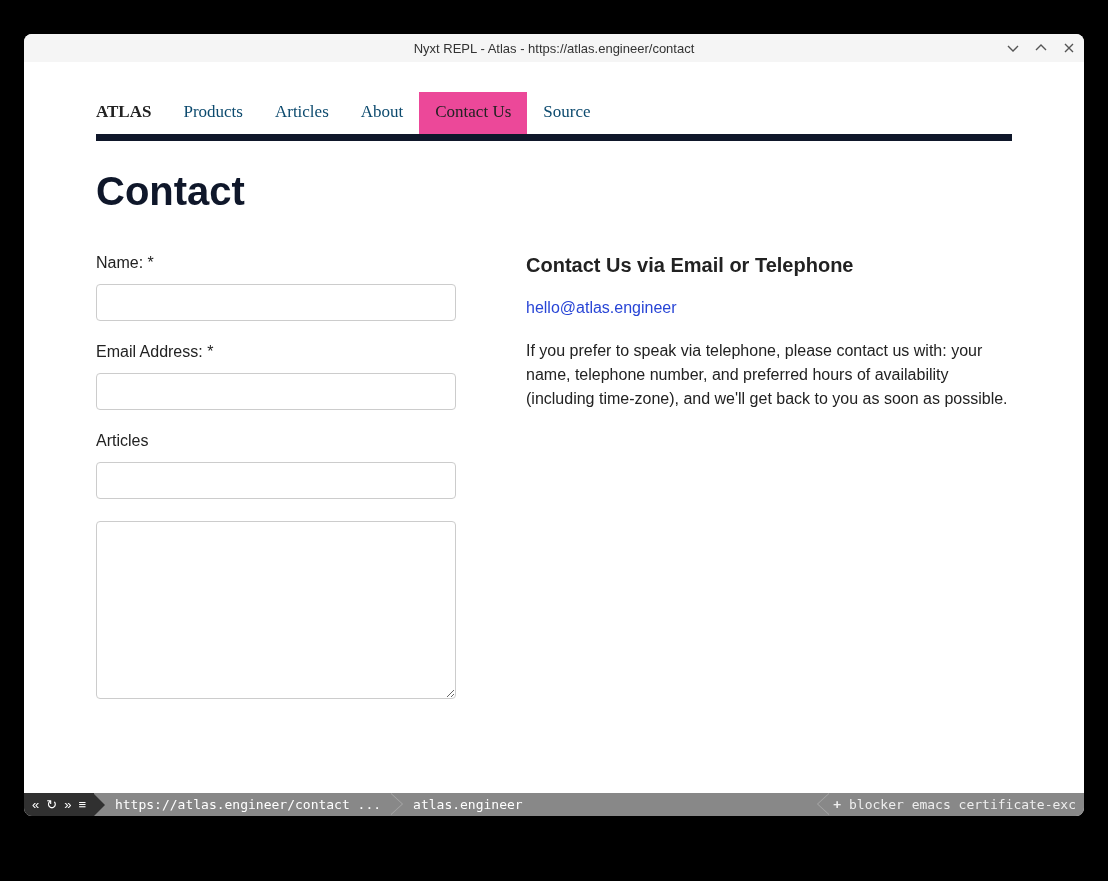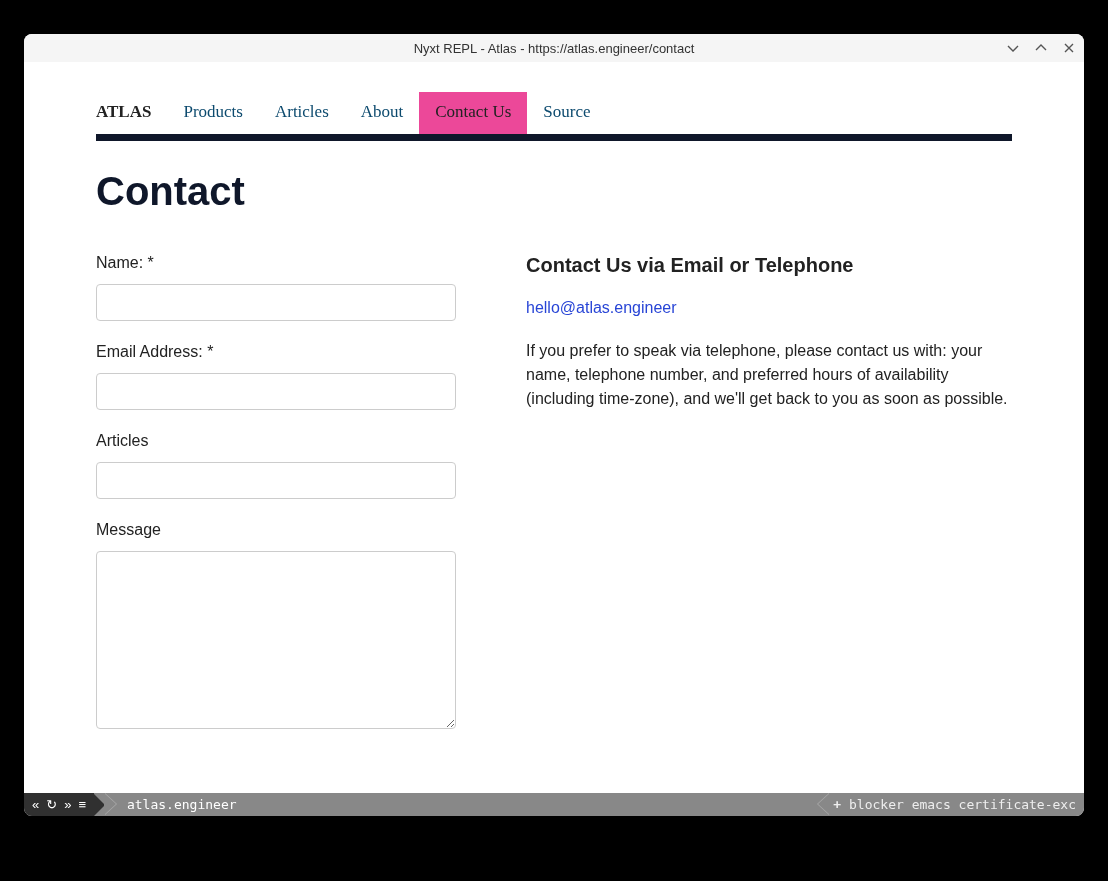--- a/index.html
+++ b/index.html
@@ -265,21 +265,20 @@
             </div>
             <div class="form-group">
               <label>Email Address: *</label>
               <input type="text" value="" style="">
             </div>
             <div class="form-group">
               <label>Articles</label>
               <input type="text" value="" style="">
             </div>
             <div class="form-group">
-              <label>Message</label>
               <textarea style=""></textarea>
             </div>
           </div>
 
           <div class="right-col">
             <h2>Contact Us via Email or Telephone</h2>
             <a class="email">hello@atlas.engineer</a>
             <p>If you prefer to speak via telephone, please contact us with: your name, telephone number, and preferred hours of availability (including time-zone), and we'll get back to you as soon as possible.</p>
           </div>
         </div>
@@ -287,20 +286,21 @@
     </div>
 
     <div class="statusbar">
       <div class="seg controls-seg">
         <span>«</span>
         <span>↻</span>
         <span>»</span>
         <span>≡</span>
       </div>
       <div class="arrow-sep arrow-dark"></div>
+      <div class="seg url-seg">https://atlas.engineer/contact ...</div>
       <div class="mid-sep"></div>
       <div class="seg">atlas.engineer</div>
       <div class="spacer"></div>
       <div class="left-sep"></div>
       <div class="right-seg">
         <span class="plus">+</span>
         <span>blocker  emacs  certificate-exc</span>
       </div>
     </div>
   </div>

